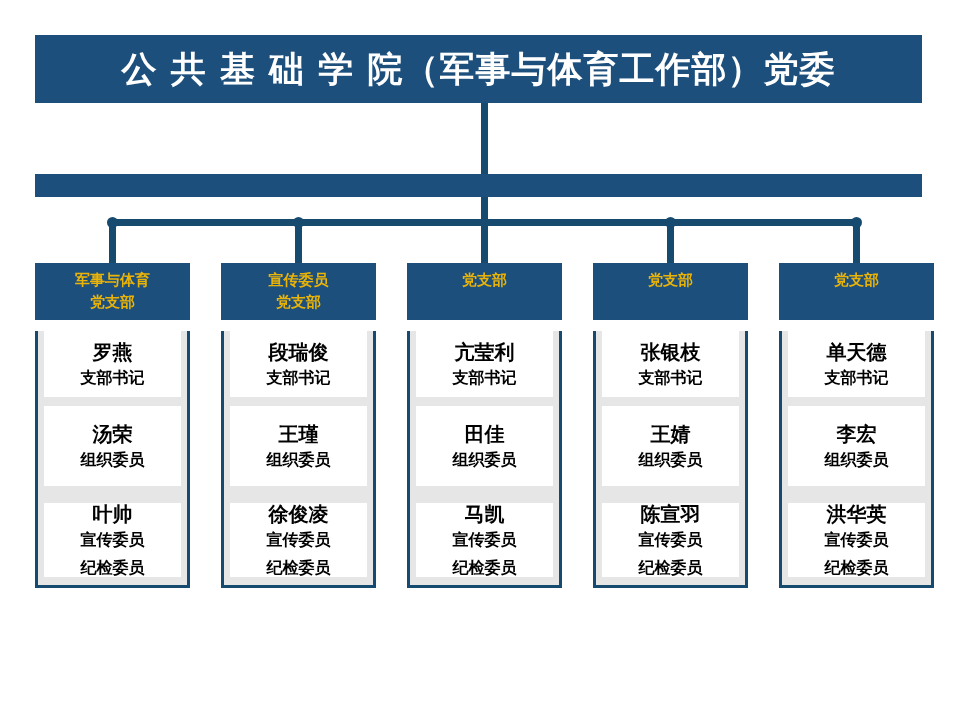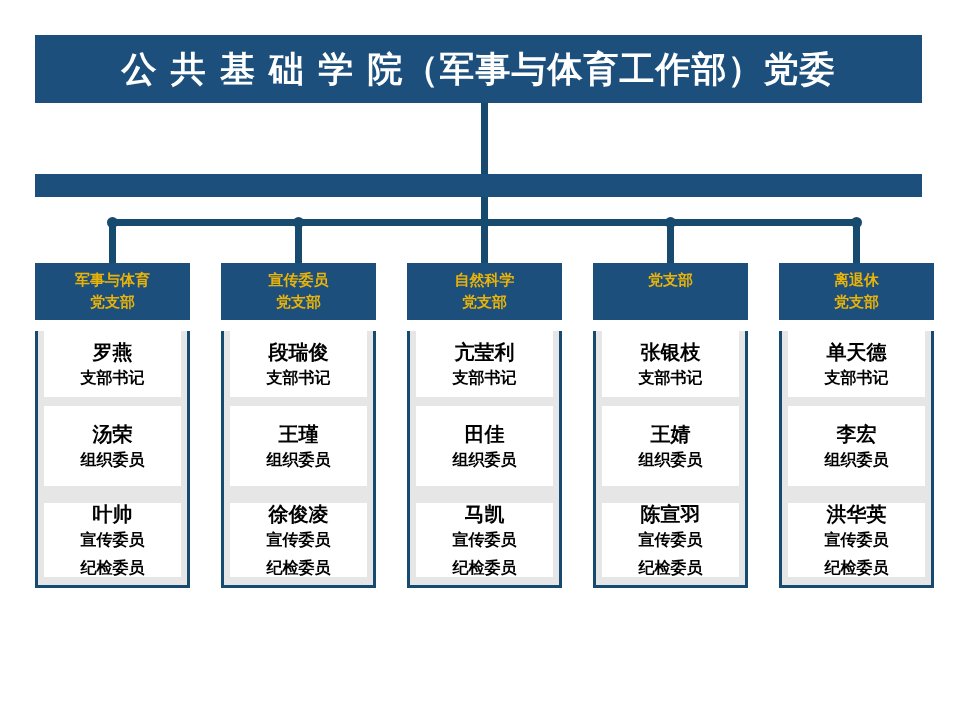--- a/index.html
+++ b/index.html
@@ -108,21 +108,20 @@
         </div>
         <div class="card card3">
           <div class="name">徐俊凌</div>
           <div class="role">宣传委员</div>
           <div class="role role2">纪检委员</div>
         </div>
       </div>
     </div>
     <div class="abs col" style="left: 407px; width: 155px;">
       <div class="col-header fill-primary">
-        <div>自然科学</div>
         <div>党支部</div>
       </div>
       <div class="panel">
         <div class="card card1">
           <div class="name">亢莹利</div>
           <div class="role">支部书记</div>
         </div>
         <div class="card card2">
           <div class="name">田佳</div>
           <div class="role">组织委员</div>
@@ -149,21 +148,20 @@
         </div>
         <div class="card card3">
           <div class="name">陈宣羽</div>
           <div class="role">宣传委员</div>
           <div class="role role2">纪检委员</div>
         </div>
       </div>
     </div>
     <div class="abs col" style="left: 779px; width: 155px;">
       <div class="col-header fill-primary">
-        <div>离退休</div>
         <div>党支部</div>
       </div>
       <div class="panel">
         <div class="card card1">
           <div class="name">单天德</div>
           <div class="role">支部书记</div>
         </div>
         <div class="card card2">
           <div class="name">李宏</div>
           <div class="role">组织委员</div>

